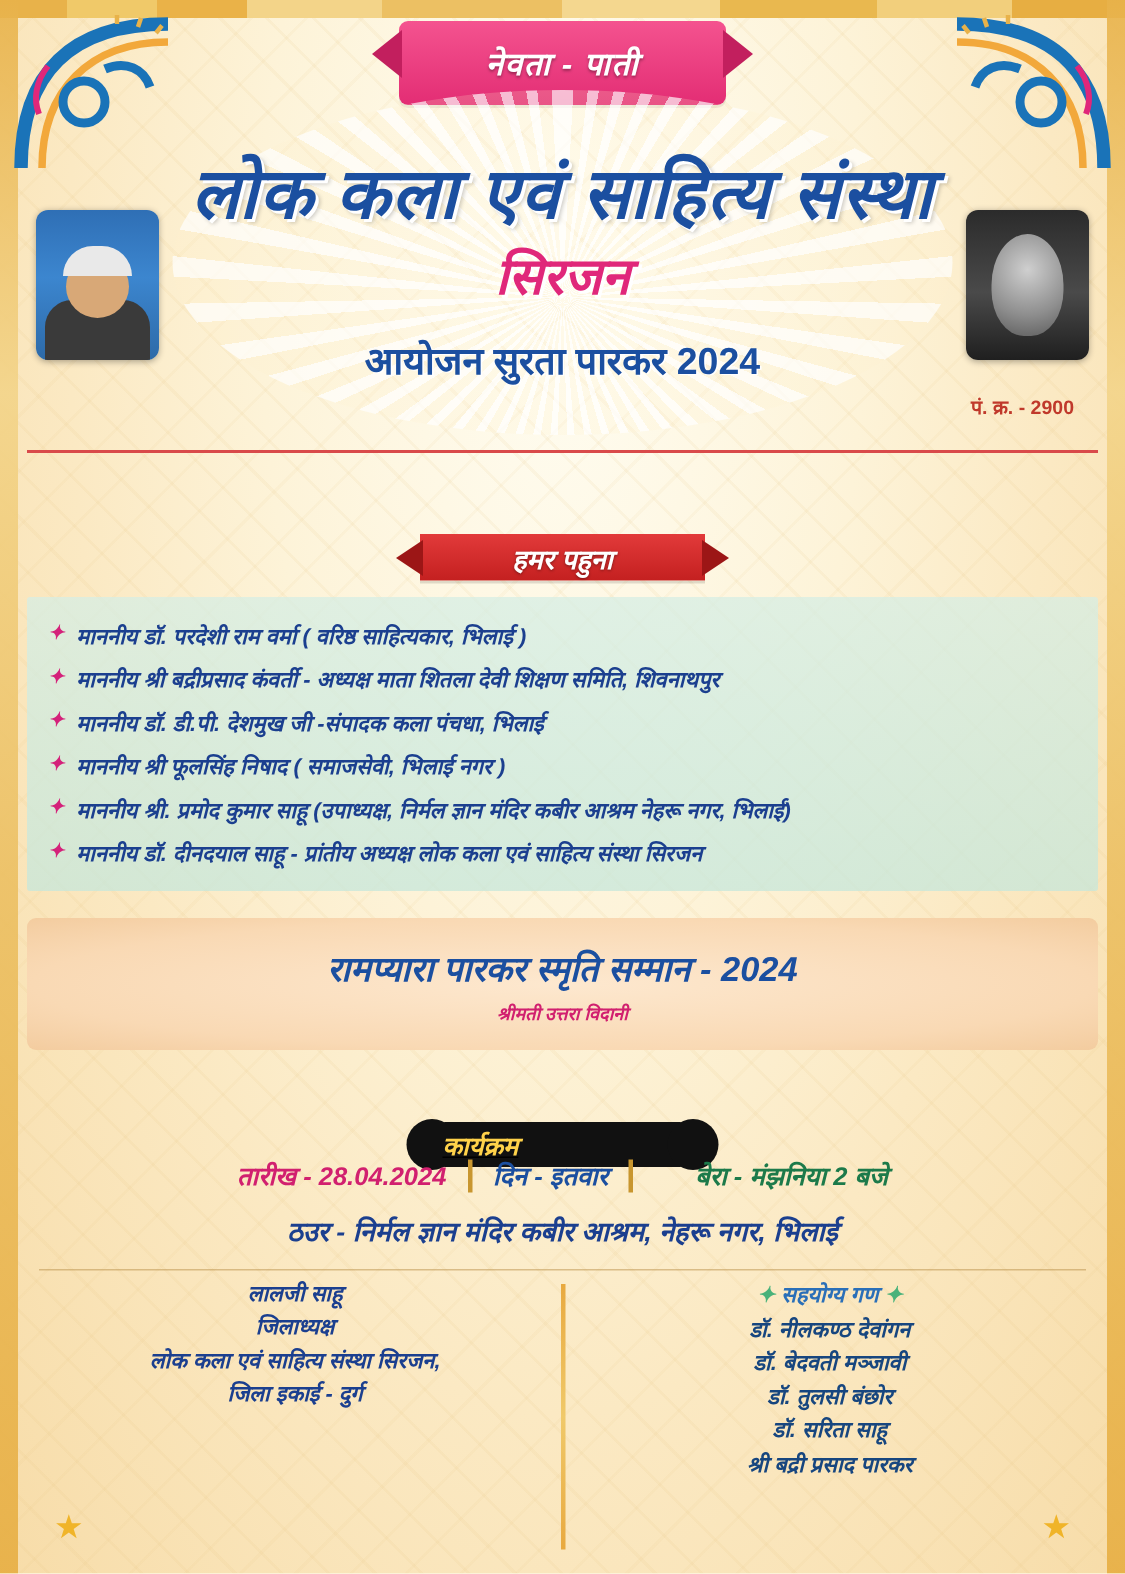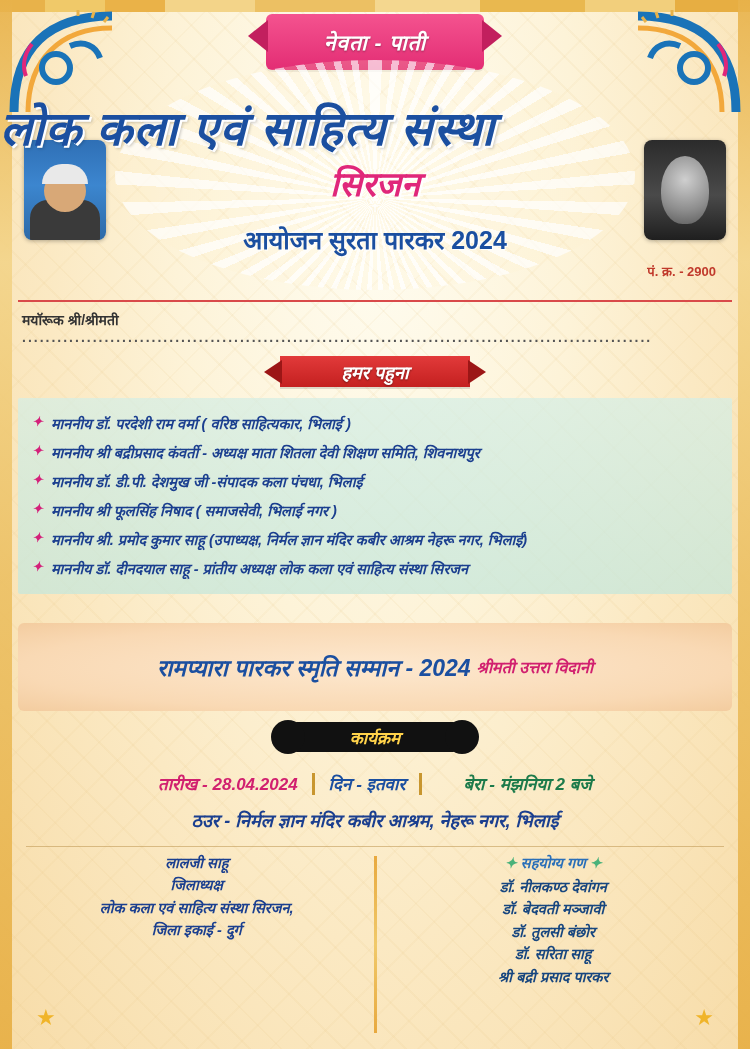--- a/index.html
+++ b/index.html
@@ -108,21 +108,21 @@
   }
   .deity {
     position:absolute; left:50%; top:50%; transform:translate(-50%,-50%);
     width:48px; height:68px; border-radius:50% 50% 45% 45%;
     background: radial-gradient(circle at 50% 35%, #cfcfcf, #8e8e8e 60%, #5a5a5a);
   }
 
   
   .title-main {
     position:absolute; top:104px; left:0; right:0;
-    text-align:left;
+    text-align:center;
     font-size:47px; font-weight:bold; font-style:italic;
     color:#1b4fa0;
     letter-spacing:1px;
     text-shadow: 2px 2px 0 #fff, 3px 3px 3px rgba(0,0,0,.2);
     line-height:1.05;
   }
   .title-sub {
     position:absolute; top:160px; left:0; right:0;
     text-align:center;
     font-size:34px; font-weight:bold; font-style:italic;
@@ -185,33 +185,33 @@
     font-size:14.5px; color:#1b3f8f; font-weight:bold; font-style:italic;
     padding:4.5px 0;
   }
   .guest-row .bullet { color:#d4217a; font-size:13px; line-height:1.35; }
 
   
   .award {
     position:absolute; top:612px; left:18px; right:18px; height:88px;
     background: radial-gradient(ellipse at 50% 50%, #fde8cf 0%, #f9d9b4 70%, #f3cc9f 100%);
     border-radius: 6px;
-    display:flex; flex-direction:row; align-items:center; justify-content:center;
+    display:flex; flex-direction:column; align-items:center; justify-content:center;
     gap:6px;
-    margin-top:11px;
   }
   .award-title { font-size:23px; font-weight:bold; color:#1b4fa0; font-style:italic; }
-  .award-name  { font-size:16px; font-weight:bold; color:#d1206f; font-style:italic; }
+  .award-name  { font-size:12px; font-weight:bold; color:#d1206f; font-style:italic; }
 
   
   .prog-banner {
-    position:absolute; top:722px; left:50%; transform:translateX(-50%);
+    position:absolute; top:748px; left:50%; transform:translateX(-50%);
     width:160px; height:30px; background:#111;
-    display:flex; align-items:center; justify-content:center;
+    display:flex; align-items:center; justify-content:flex-start;
     border-radius:2px;
+    text-decoration:underline;
   }
   .prog-banner::before, .prog-banner::after {
     content:""; position:absolute; top:-2px; width:34px; height:34px;
     border-radius:50%; background:#111;
   }
   .prog-banner::before { left:-24px; }
   .prog-banner::after  { right:-24px; }
   .prog-banner span {
     color:#ffd24a; font-size:17px; font-weight:bold; font-style:italic; z-index:2;
   }
@@ -319,24 +319,20 @@
     <div class="deity"></div>
   </div>
 
   <div class="title-main">लोक कला एवं साहित्य संस्था</div>
   <div class="title-sub">सिरजन</div>
   <div class="title-event">आयोजन सुरता पारकर 2024</div>
   <div class="regno">पं. क्र. - 2900</div>
 
   <div class="hr-red"></div>
 
-  <div class="addressee">
-    <span>मयाॅरूक  श्री/श्रीमती</span>
-    <span class="dots">...........................................................................................................</span>
-  </div>
 
   <div class="banner">
     <span>हमर पहुना</span>
   </div>
 
   <div class="guests">
     <div class="guest-row">
       <span class="bullet">✦</span>
       <span>माननीय डॉ. परदेशी राम वर्मा ( वरिष्ठ साहित्यकार, भिलाई )</span>
     </div>

